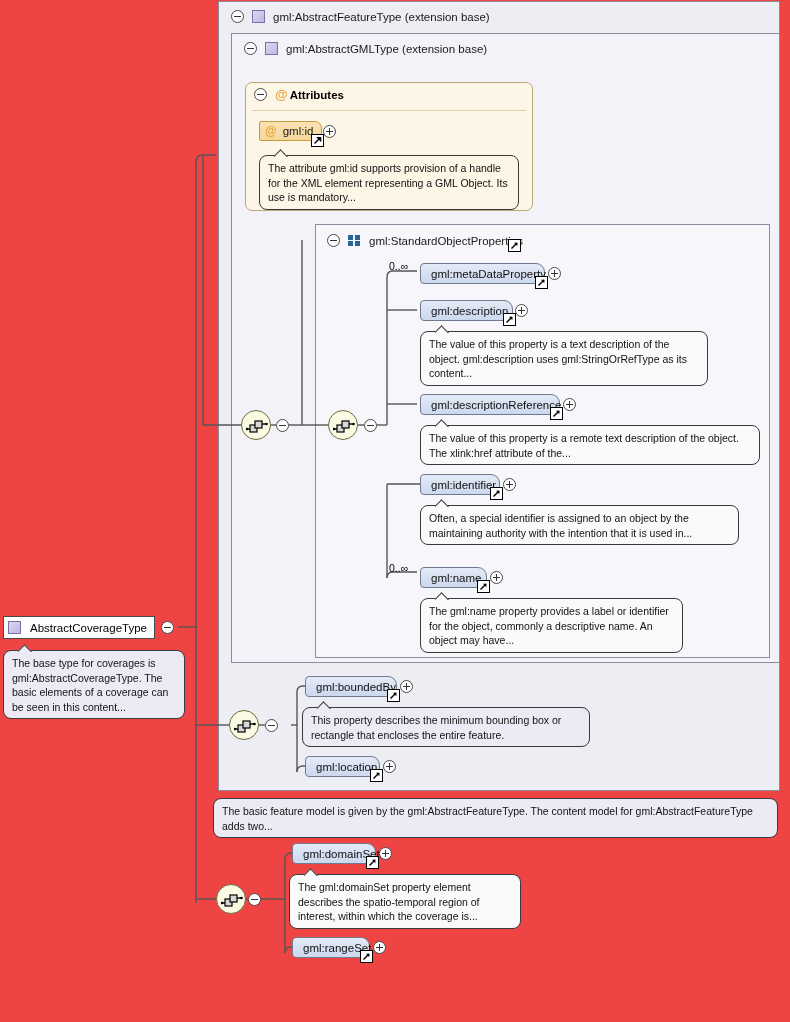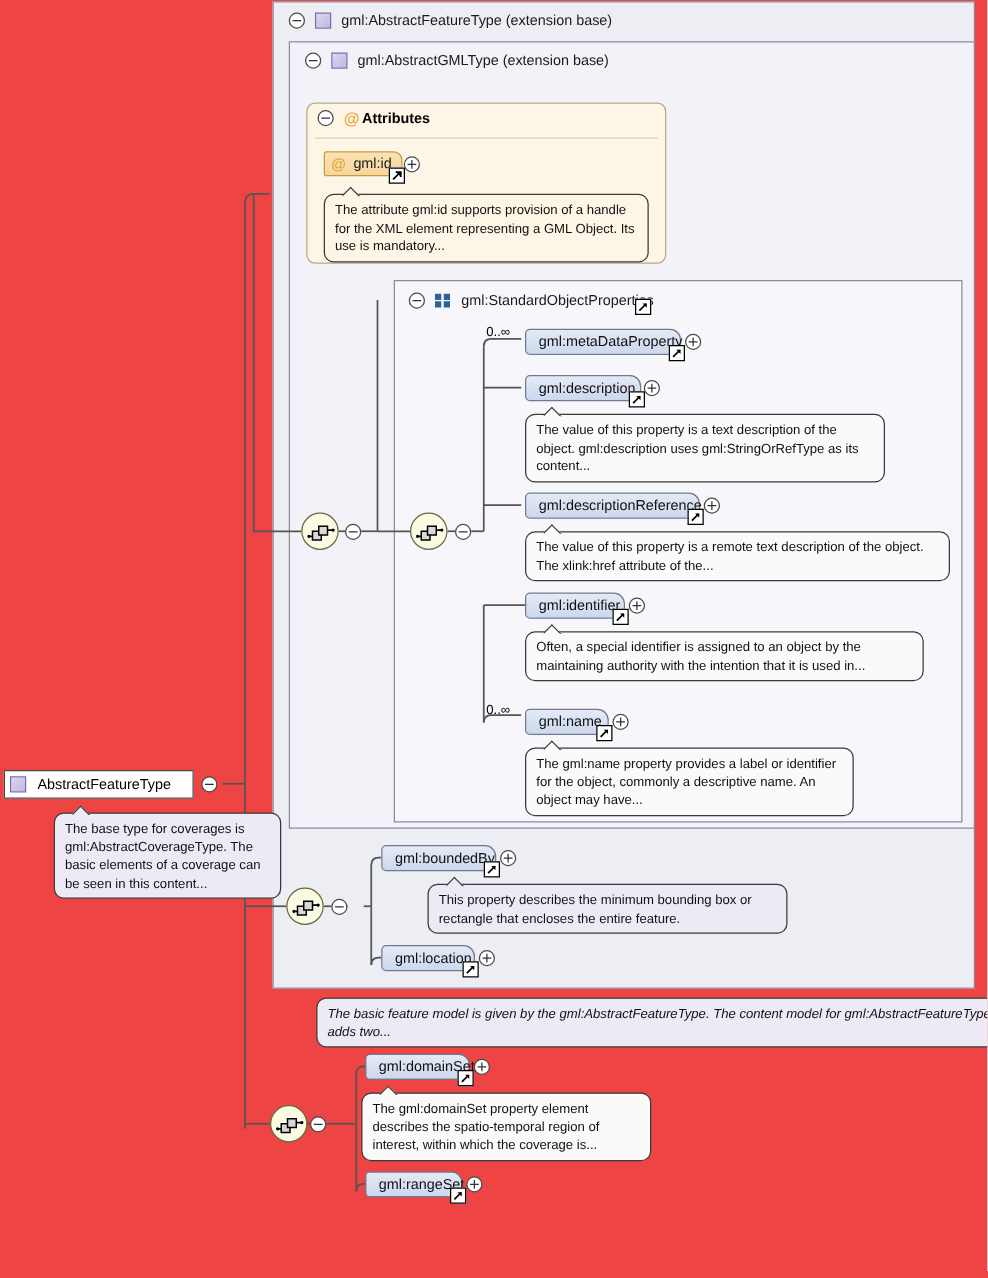--- a/index.html
+++ b/index.html
@@ -148,21 +148,21 @@
   .anno {
     position: absolute;
     border: 1px solid #3a3a3a;
     border-radius: 8px;
     background: #fafafa;
     font-size: 10.5px;
     line-height: 14.5px;
     color: #111;
     padding: 5px 8px 4px 8px;
   }
-  .anno.purple { background: #eeeaf5; margin-left: 40px; }
+  .anno.purple { background: #eeeaf5; }
   .anno.cream  { background: #fdf6e6; }
   .anno .tail {
     position: absolute;
     left: 14px; top: -7px;
     width: 16px; height: 8px;
     overflow: hidden;
   }
   .anno .tail::before {
     content: "";
     position: absolute;
@@ -486,21 +486,21 @@
       <path d="M8.4 2.8 L8.4 6.2 L5 2.8 Z" fill="#000"></path>
     </svg>
   </div>
   <div class="anno white-tail content" style="left:420px; top:598px; width:263px;">
     <span class="tail"></span>
     <span>The gml:name property provides a label or identifier for the object, commonly a descriptive name. An object may have...</span>
   </div>
 
   <div class="root-box content" style="left:3px; top:616px; width:152px;">
     <span class="type-sq"></span>
-    <span>AbstractFeatureType</span>
+    <span>AbstractCoverageType</span>
   </div>
   <div class="minuscirc" style="left:161px; top:621px;"></div>
   <div class="anno purple content" style="left:3px; top:650px; width:182px;">
     <span class="tail"></span>
     <span>The base type for coverages is gml:AbstractCoverageType. The basic elements of a coverage can be seen in this content...</span>
   </div>
 
   <div class="elem content" style="left:305px; top:676px; width:92px;">
     <span>gml:boundedBy</span>
   </div>
@@ -520,21 +520,21 @@
     <span>gml:location</span>
   </div>
   <div class="pluscirc" style="left:383px; top:760px;"></div>
   <div class="lnk" style="left:370px; top:769px;">
     <svg width="11" height="11" viewBox="0 0 11 11">
       <path d="M2.5 8.5 L8 3" stroke="#000" stroke-width="1.4"></path>
       <path d="M8.4 2.8 L8.4 6.2 L5 2.8 Z" fill="#000"></path>
     </svg>
   </div>
 
-  <div class="anno purple content" style="left:213px; top:798px; width:565px;font-style:italic;">
+  <div class="anno purple content" style="left:213px; top:798px; width:565px;">
     <span>The basic feature model is given by the gml:AbstractFeatureType. The content model for gml:AbstractFeatureType adds two...</span>
   </div>
 
   <div class="elem content" style="left:292px; top:843px; width:84px;">
     <span>gml:domainSet</span>
   </div>
   <div class="pluscirc" style="left:379px; top:847px;"></div>
   <div class="lnk" style="left:366px; top:856px;">
     <svg width="11" height="11" viewBox="0 0 11 11">
       <path d="M2.5 8.5 L8 3" stroke="#000" stroke-width="1.4"></path>

